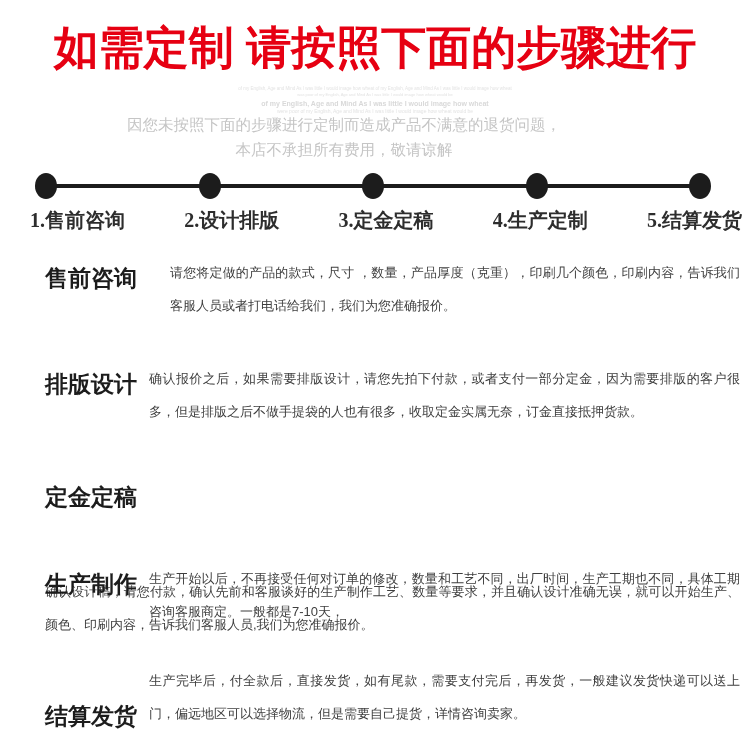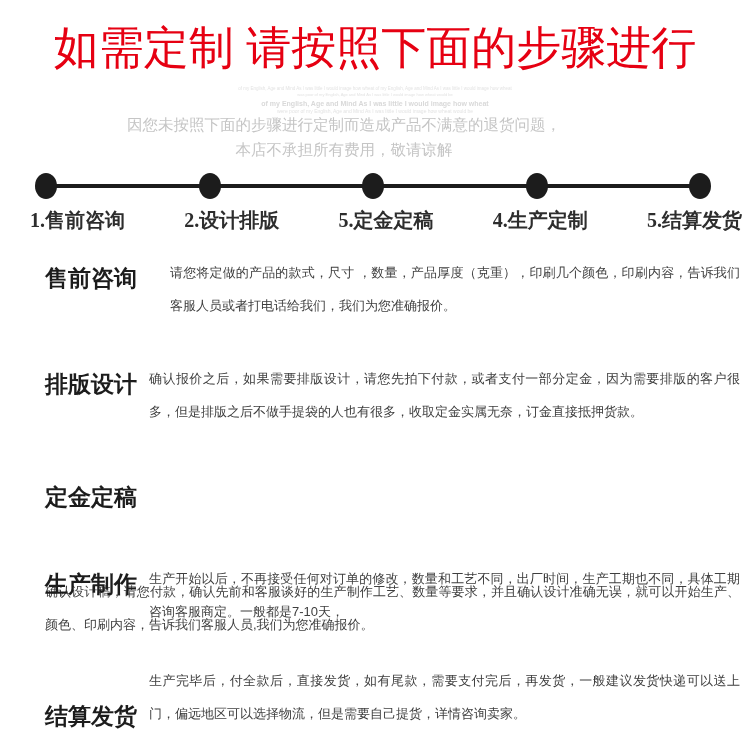--- a/index.html
+++ b/index.html
@@ -9,21 +9,21 @@
     background:#ffffff;
     overflow:hidden;
     font-family:"Liberation Sans","DejaVu Sans",sans-serif;
     -webkit-font-smoothing:antialiased;
   }
   
   .title{
     position:absolute;top:24px;left:0;width:750px;
     text-align:center;
     color:var(--title_red,#e60012);
-    font-size:45px;line-height:48px;font-weight:400;
+    font-size:45px;line-height:48px;font-weight:700;
     letter-spacing:0px;white-space:nowrap;
   }
   
   .watermark{
     position:absolute;top:86px;left:0;width:750px;
     text-align:center;
     color:var(--watermark_gray,#e3e3e3);
     line-height:1.25;
     user-select:none;
   }
@@ -106,21 +106,21 @@
     <div class="tl-dots" id="tl-dots">
         <div class="tl-dot"></div>
         <div class="tl-dot"></div>
         <div class="tl-dot"></div>
         <div class="tl-dot"></div>
         <div class="tl-dot"></div>
       </div>
     <div class="tl-labels" id="tl-labels">
         <div class="tl-label">1.售前咨询</div>
         <div class="tl-label">2.设计排版</div>
-        <div class="tl-label">5.定金定稿</div>
+        <div class="tl-label">3.定金定稿</div>
         <div class="tl-label">4.生产定制</div>
         <div class="tl-label">5.结算发货</div>
       </div>
   </div>
 
   <div id="sections">
       <div class="section">
         <div class="sec-label">售前咨询</div>
         <div class="sec-body">请您将定做的产品的款式，尺寸 ，数量，产品厚度（克重），印刷几个颜色，印刷内容，告诉我们客服人员或者打电话给我们，我们为您准确报价。</div>
       </div>

